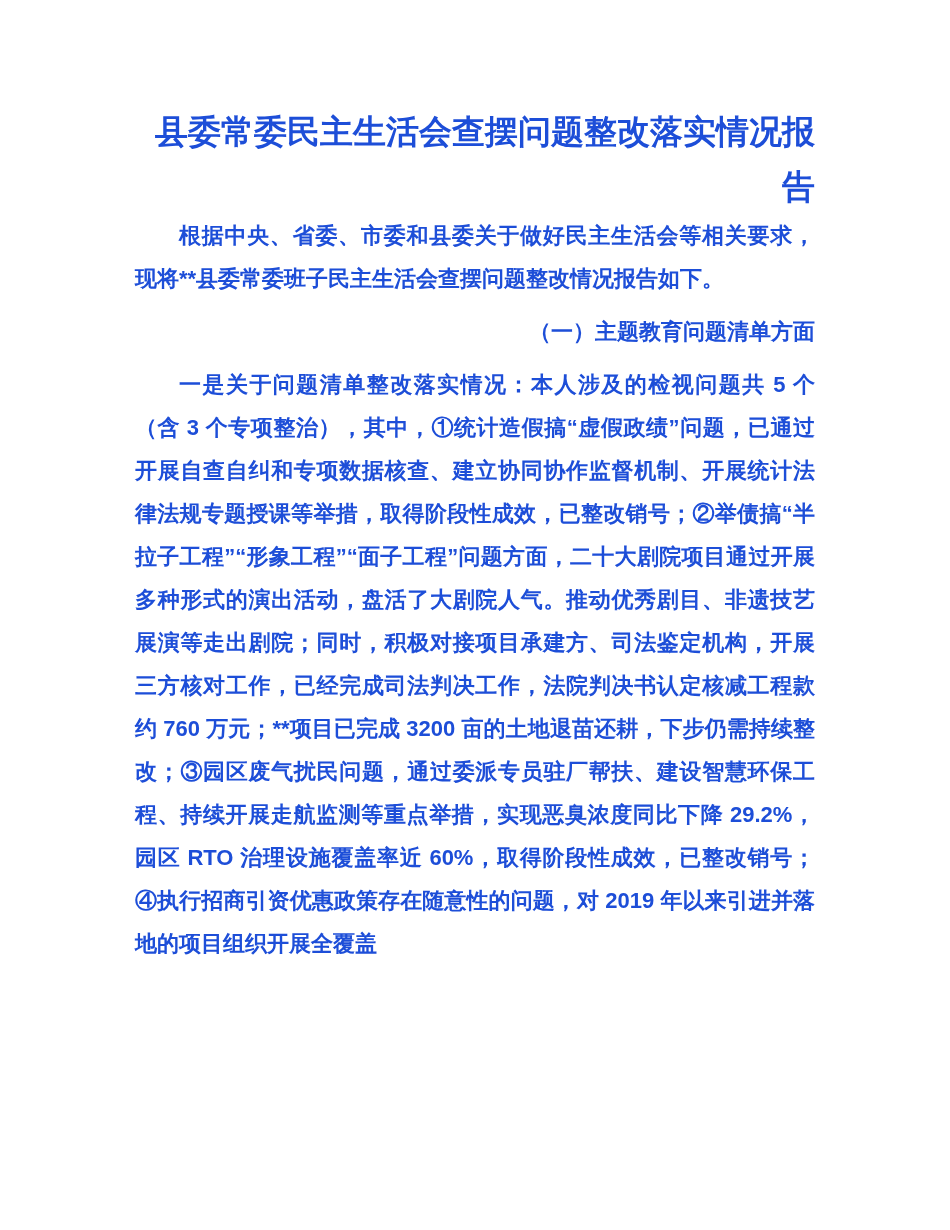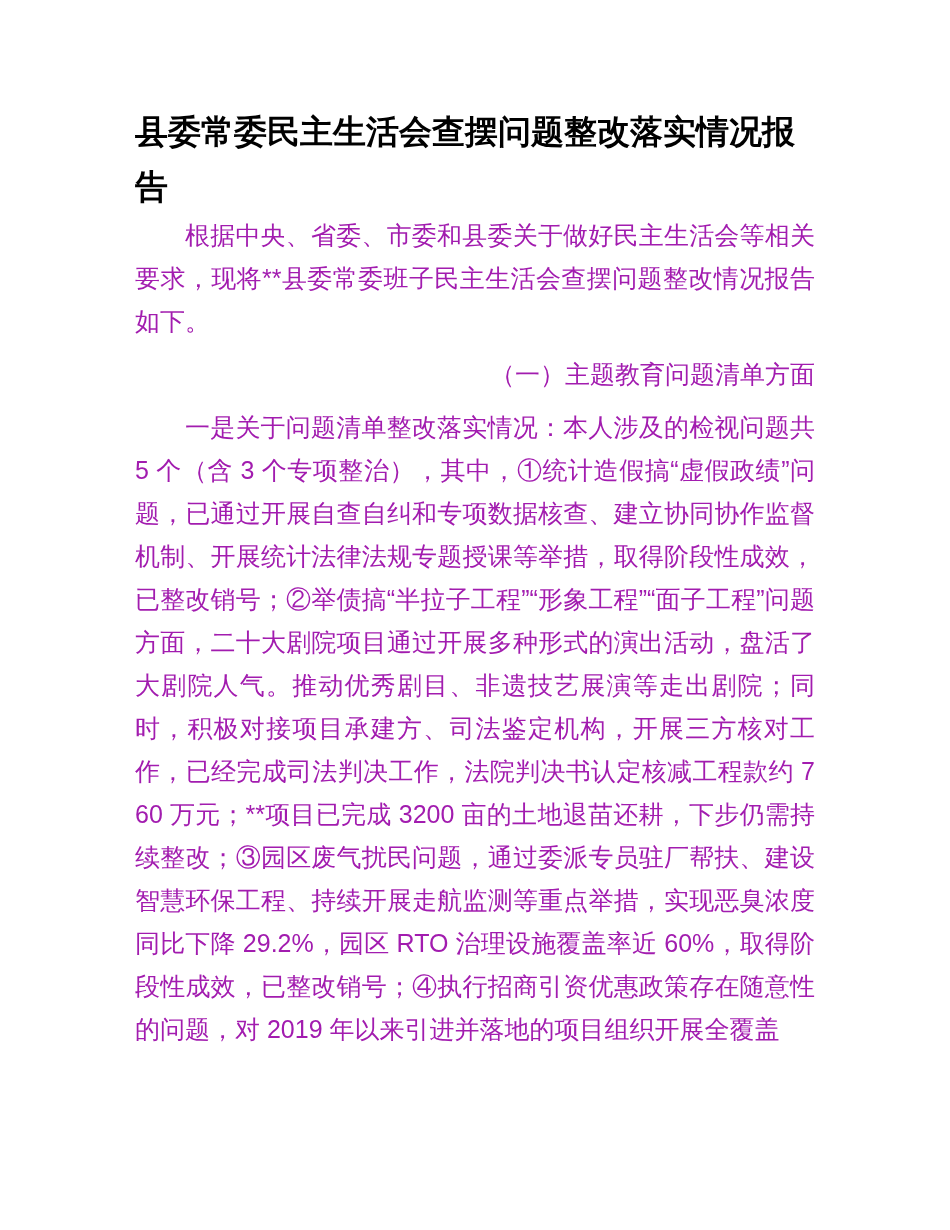--- a/index.html
+++ b/index.html
@@ -20,31 +20,31 @@
     padding: 104px 135px 0 135px;
     background: #ffffff;
     color: #000000;
   }
   .doc-title {
     margin: 0;
     padding: 0;
     font-size: 33px;
     line-height: 55px;
     font-weight: 700;
-    text-align: left;
-    color: #000000;
+    text-align: right;
+    color: #1d4ed8;
     letter-spacing: 0;
   }
   .para {
     margin: 0 0 10px 0;
     padding: 0;
-    font-size: 25px;
+    font-size: 22px;
     line-height: 43px;
-    font-weight: 400;
-    color: #a21caf;
+    font-weight: 700;
+    color: #1d4ed8;
     text-align: justify;
     text-indent: 2em;
     word-break: break-all;
   }
   .para.heading {
     text-align: right;
   }
 </style>
 </head>
 <body>

